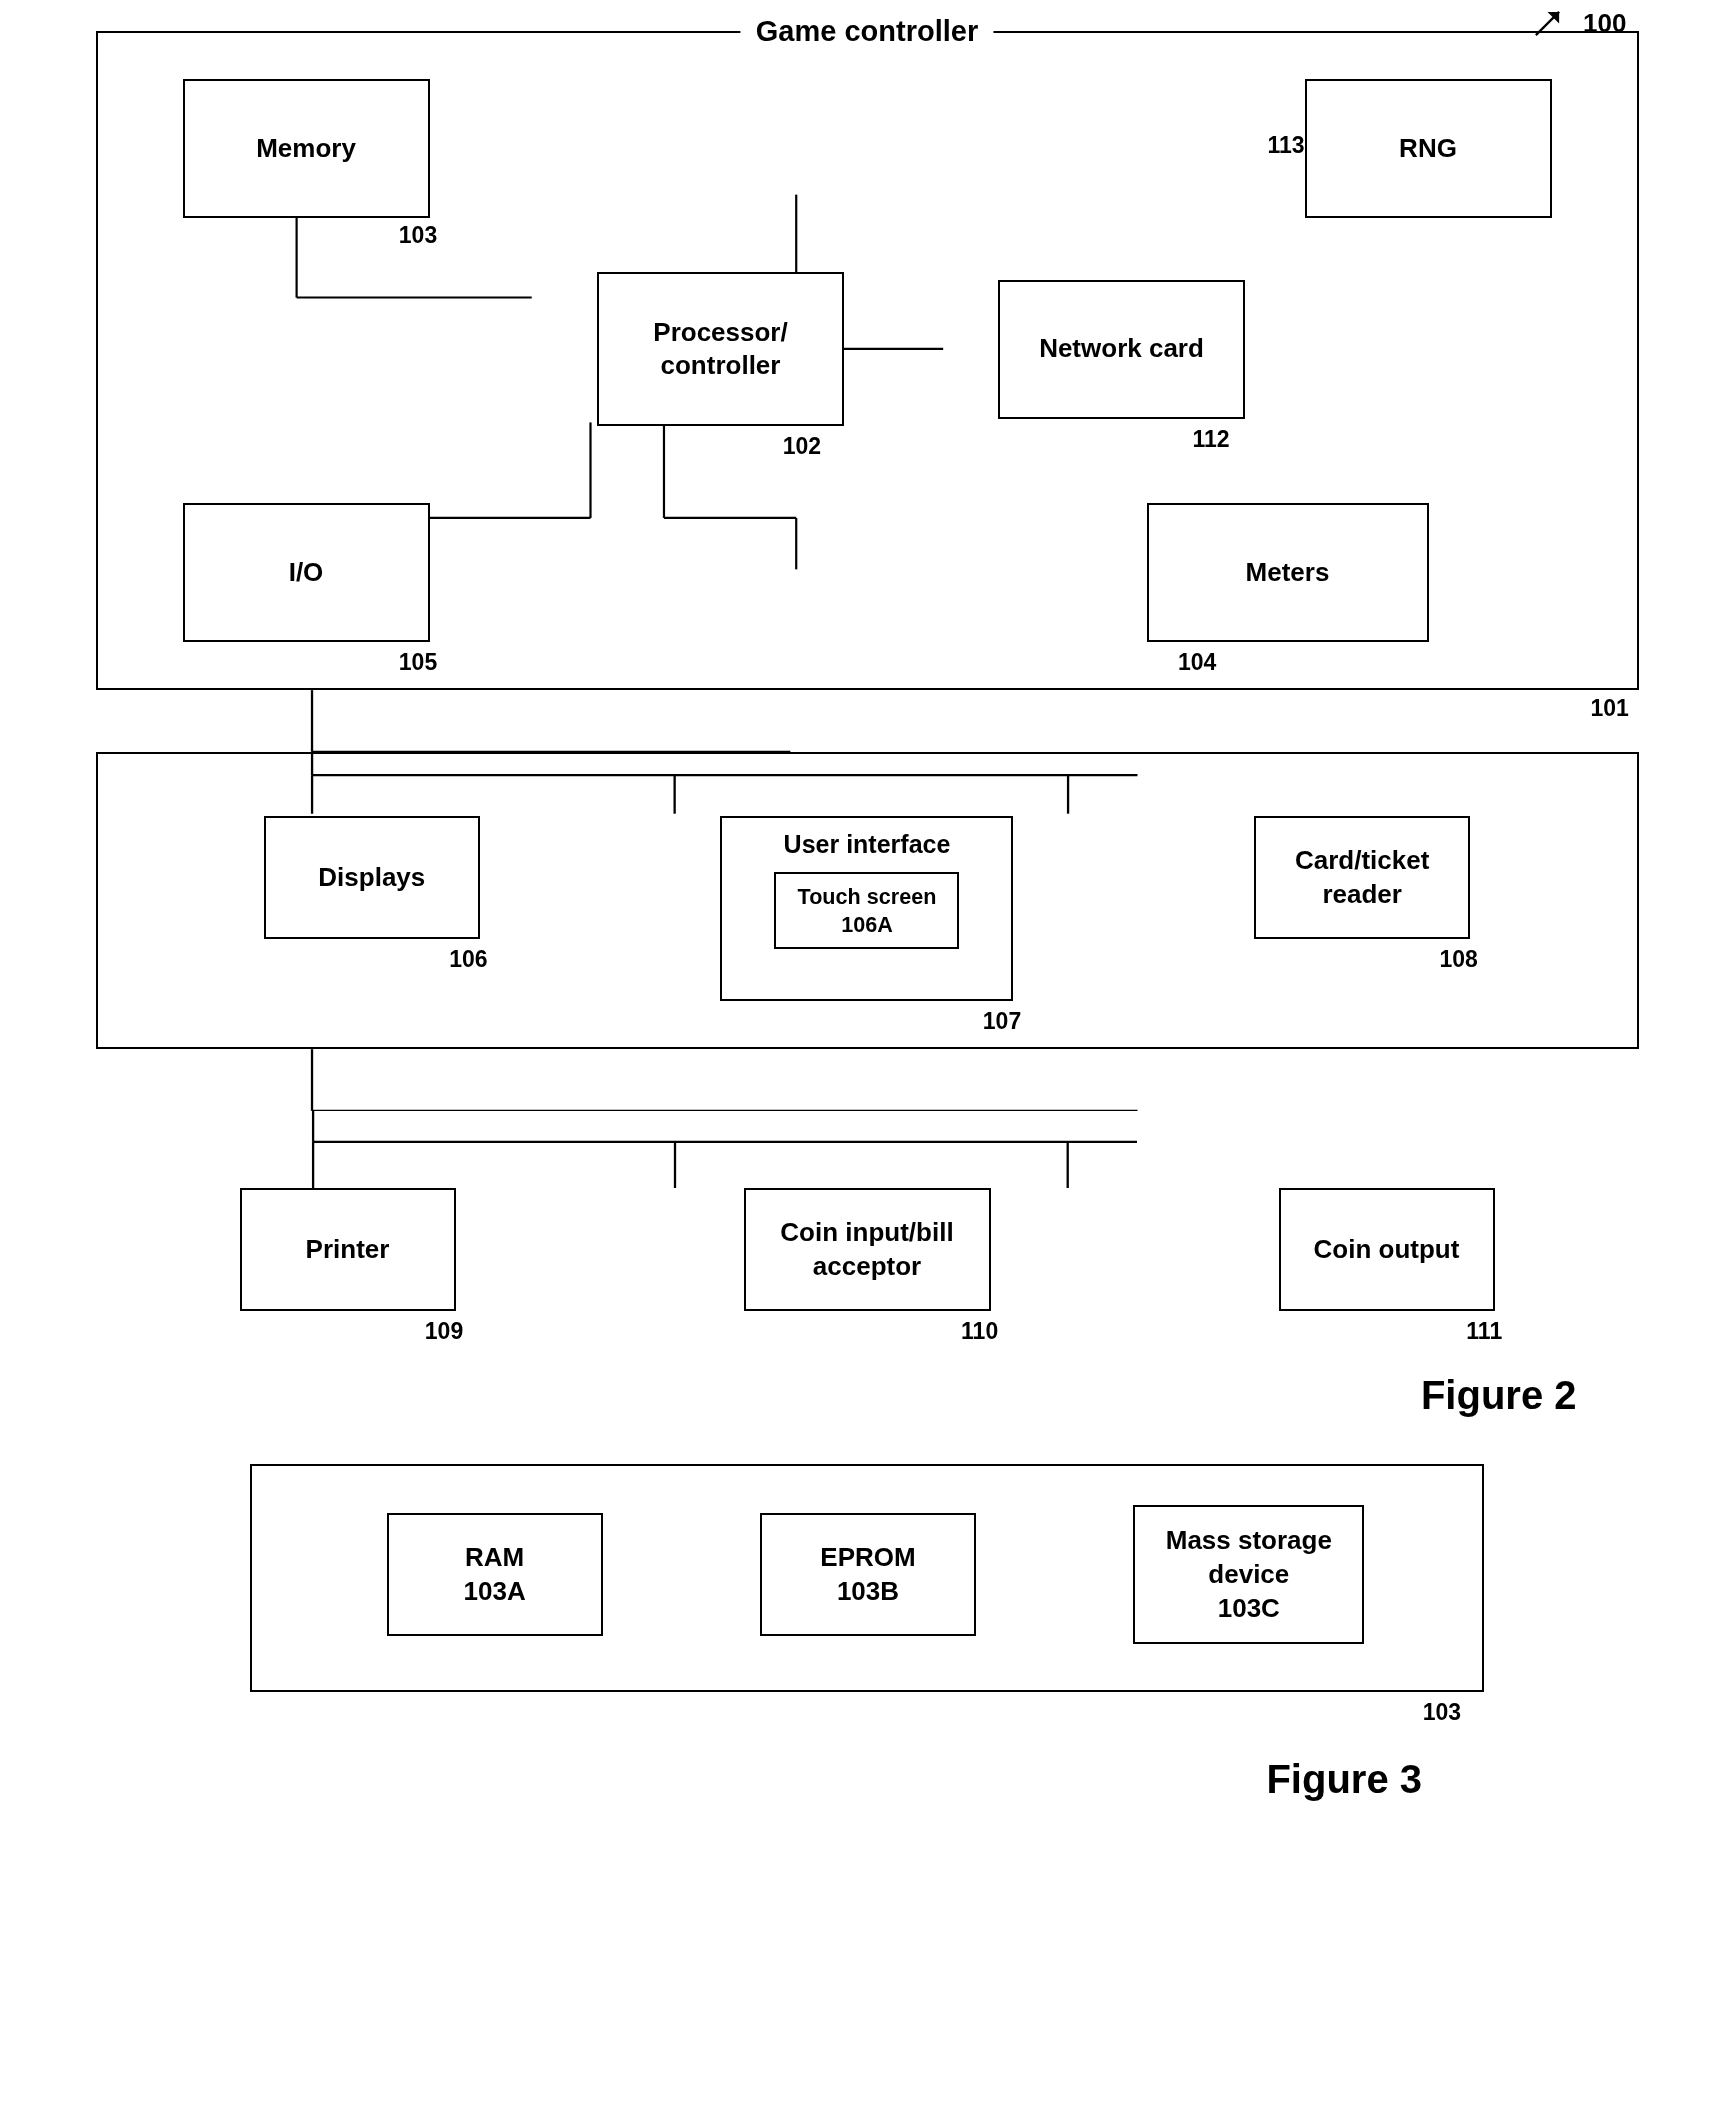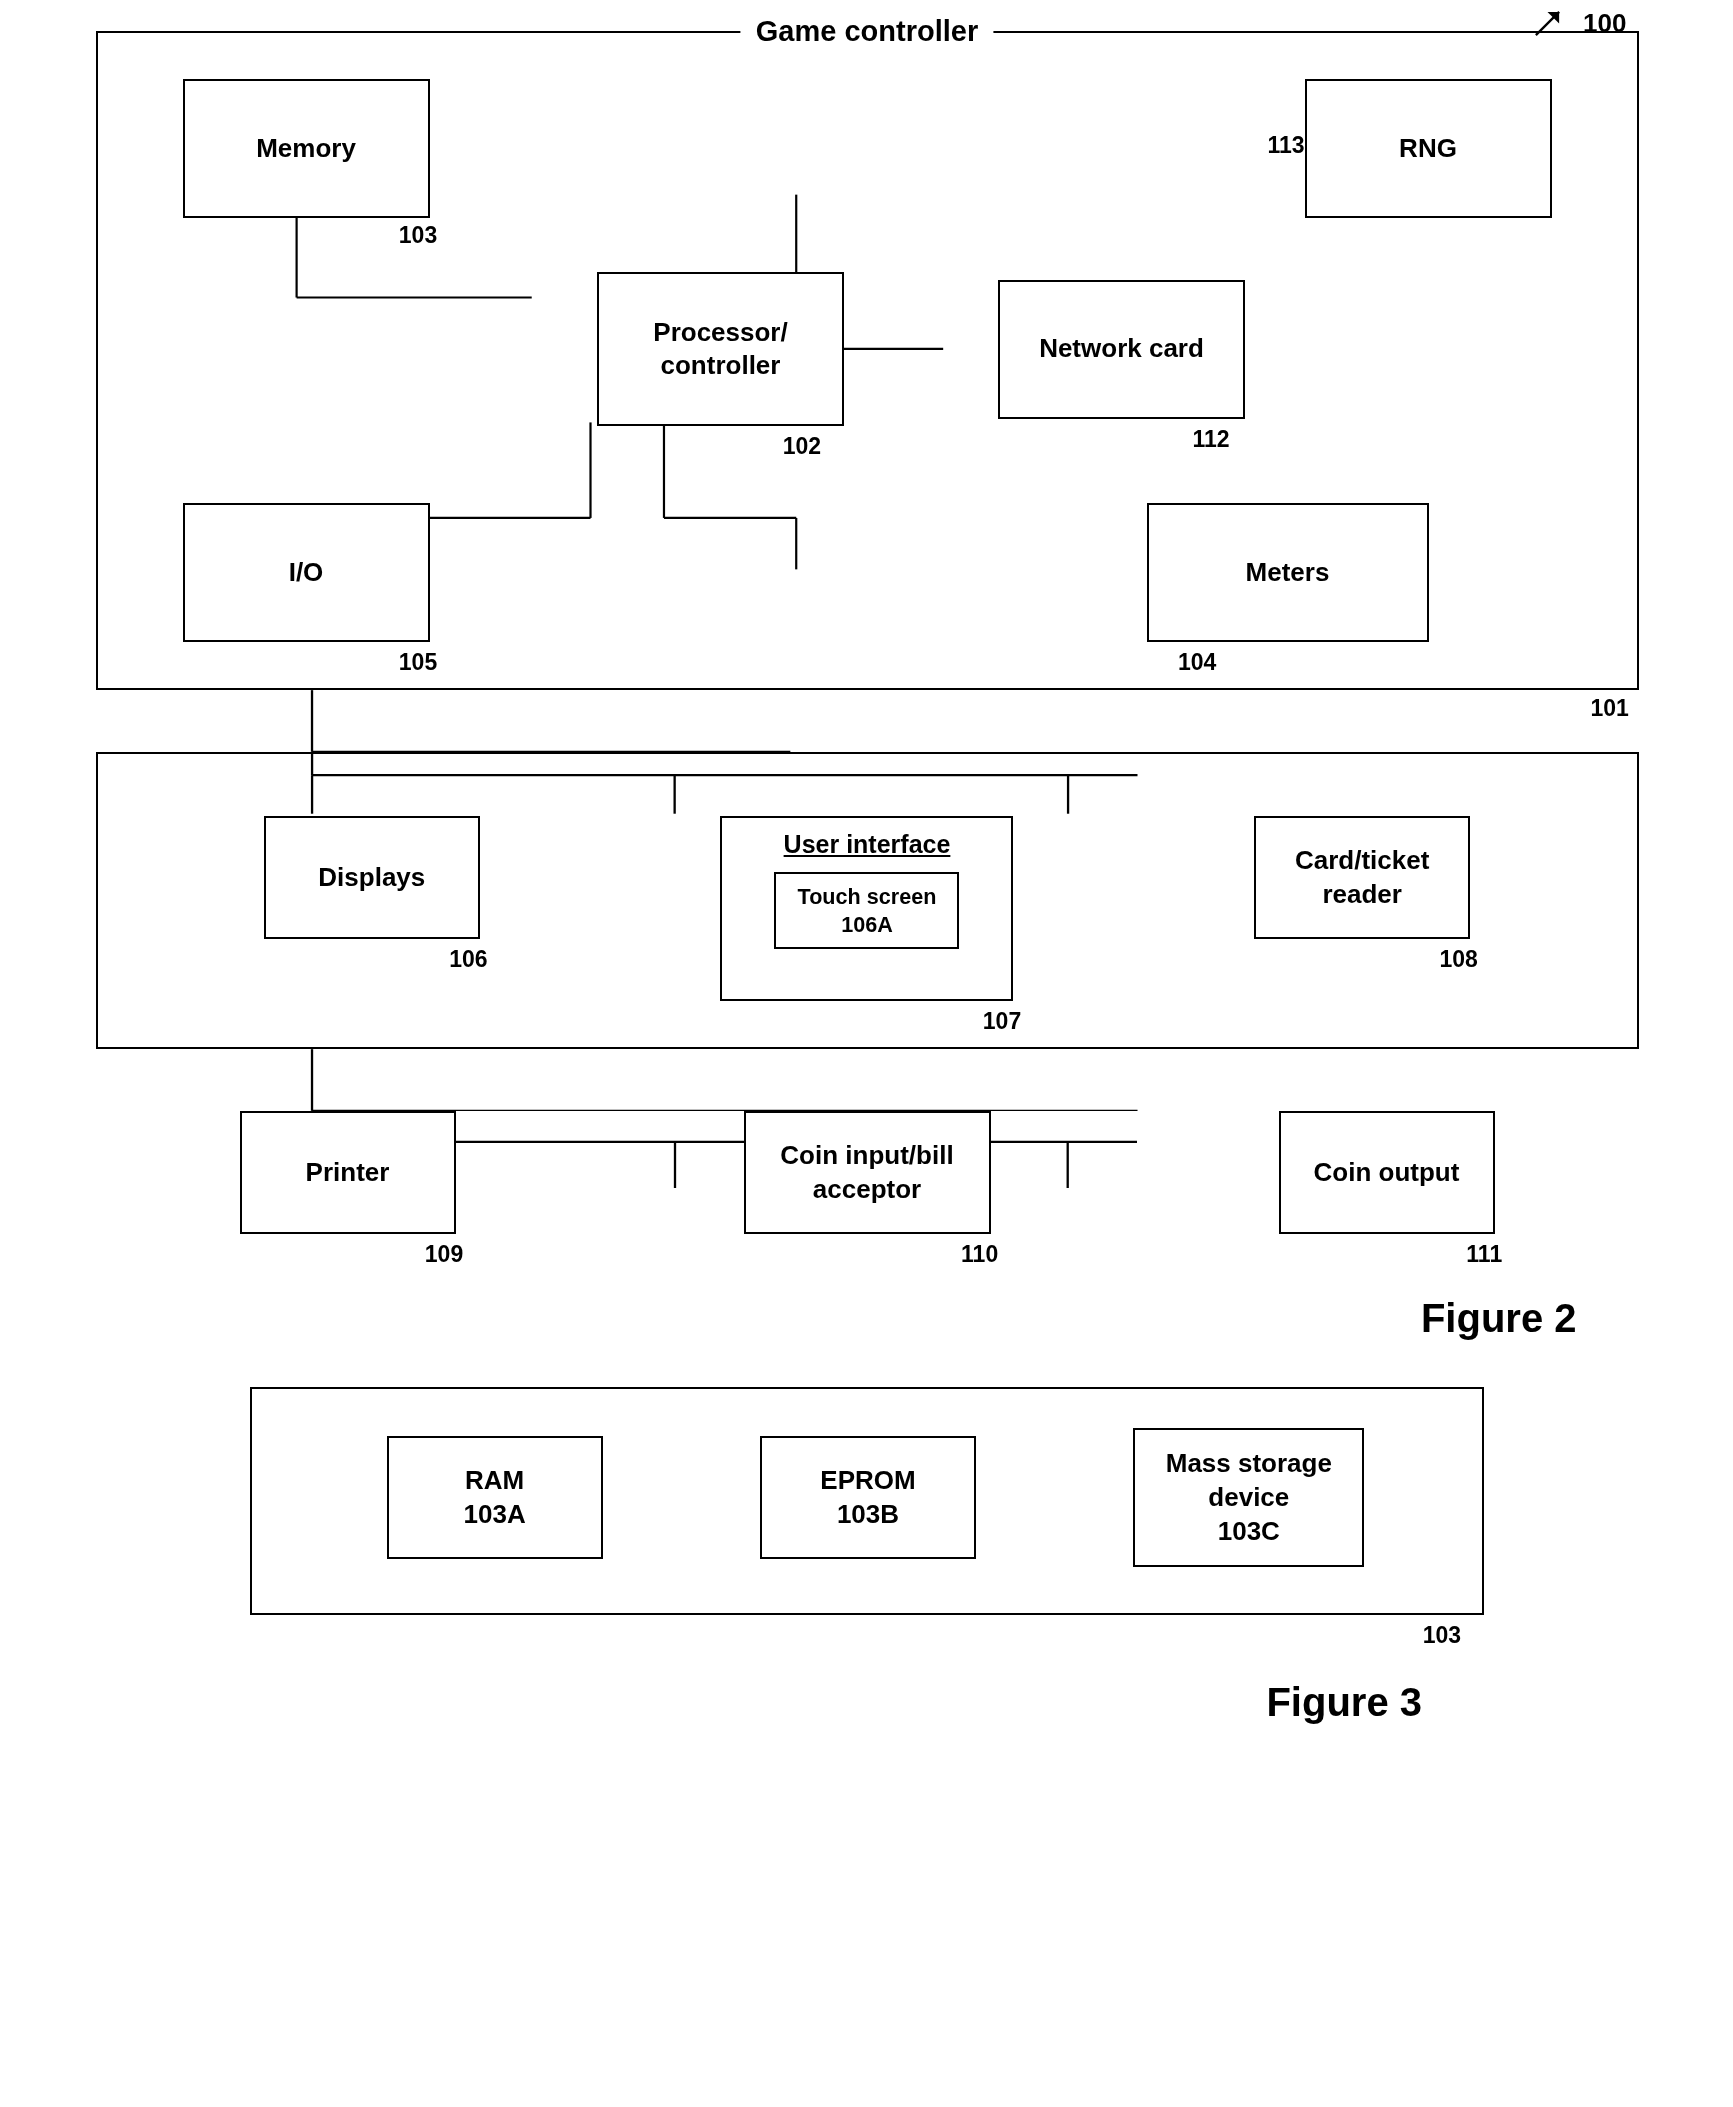--- a/index.html
+++ b/index.html
@@ -256,21 +256,21 @@
 
         <div class="rel-container">
           <div class="box displays-box">
             <span class="box-label">Displays</span>
           </div>
           <div class="num-label" style="bottom:-34px; right:-7.7px;">106</div>
         </div>
 
         <div class="rel-container">
           <div style="border:2.3px solid #000; width:293px; height:185px; position:relative; display:flex; flex-direction:column; align-items:center; justify-content:flex-start; padding-top:9.3px;">
-            <span class="box-label" style="font-size:25px; text-align:center;text-decoration:underline;">User interface</span>
+            <span class="box-label" style="font-size:25px; text-align:center;">User interface</span>
 
             <div class="box touch-screen-box" style="margin-top:12.3px; width:185px; height:77px;">
               <span class="box-label" style="font-size:21.6px;">Touch screen<br>106A</span>
             </div>
           </div>
           <div class="num-label" style="bottom:-34px; right:-7.7px;">107</div>
         </div>
 
         <div class="rel-container">
           <div class="box card-ticket-box">
@@ -293,21 +293,21 @@
 
     <div style="position:relative; width:100%; margin-top:0;">
       <svg style="position:absolute;top:0;left:0;width:100%;height:77px;pointer-events:none;" viewBox="0 0 2000 100" width="1543" height="77">
         <line x1="280" y1="0" x2="280" y2="40" stroke="#000" stroke-width="3"></line>
         <line x1="280" y1="40" x2="1350" y2="40" stroke="#000" stroke-width="3"></line>
         <line x1="280" y1="40" x2="280" y2="100" stroke="#000" stroke-width="3"></line>
         <line x1="750" y1="40" x2="750" y2="100" stroke="#000" stroke-width="3"></line>
         <line x1="1260" y1="40" x2="1260" y2="100" stroke="#000" stroke-width="3"></line>
       </svg>
 
-      <div style="display:flex; justify-content:space-around; align-items:flex-start; width:100%;">
+      <div style="padding-top:77px; display:flex; justify-content:space-around; align-items:flex-start; width:100%;">
 
         <div class="rel-container">
           <div class="box printer-box">
             <span class="box-label">Printer</span>
           </div>
           <div class="num-label" style="bottom:-34px; right:-7.7px;">109</div>
         </div>
 
         <div class="rel-container">
           <div class="box coin-input-box">

